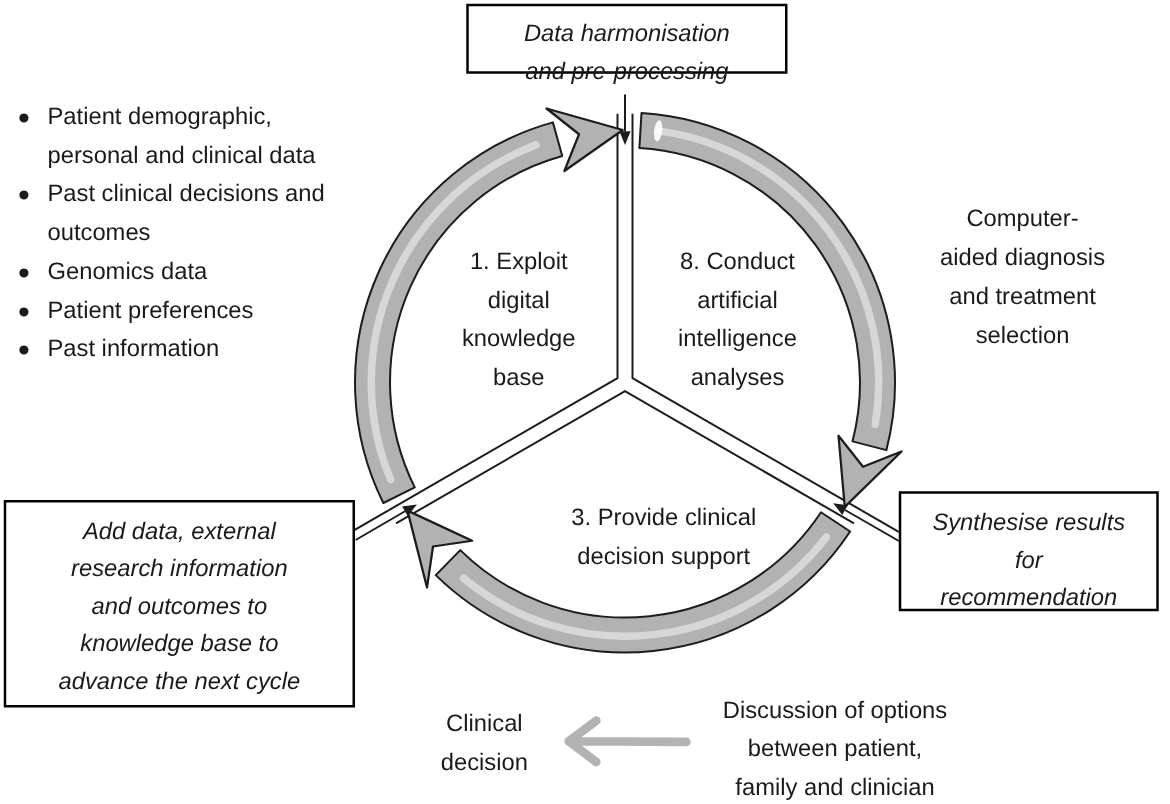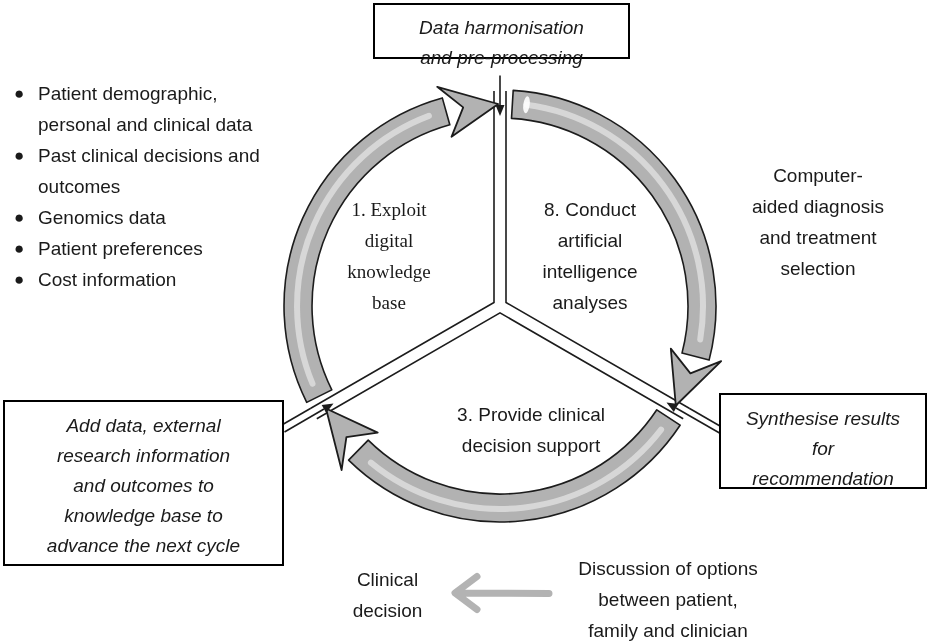--- a/index.html
+++ b/index.html
@@ -95,24 +95,24 @@
   <div class="abs note-box lines" style="left:373px;top:3px;width:257px;height:56px;padding-top:8px;">Data harmonisation
 and pre-processing</div>
 
   <ul class="abs bullet-list" style="left:10px;top:78px;width:315px;">
     <li><span class="dot">●</span><span class="lines">Patient demographic,
 personal and clinical data</span></li>
     <li><span class="dot">●</span><span class="lines">Past clinical decisions and
 outcomes</span></li>
     <li><span class="dot">●</span><span class="lines">Genomics data</span></li>
     <li><span class="dot">●</span><span class="lines">Patient preferences</span></li>
-    <li><span class="dot">●</span><span class="lines">Cost information</span></li>
+    <li><span class="dot">●</span><span class="lines">Past information</span></li>
   </ul>
 
-  <div class="abs seg-label lines" style="left:314px;top:194px;width:150px;font-family:Liberation Serif, serif;">1. Exploit
+  <div class="abs seg-label lines" style="left:340px;top:194px;width:150px;">1. Exploit
 digital
 knowledge
 base</div>
   <div class="abs seg-label lines" style="left:515px;top:194px;width:150px;">8. Conduct
 artificial
 intelligence
 analyses</div>
   <div class="abs seg-label lines" style="left:431px;top:399px;width:200px;">3. Provide clinical
 decision support</div>
 

